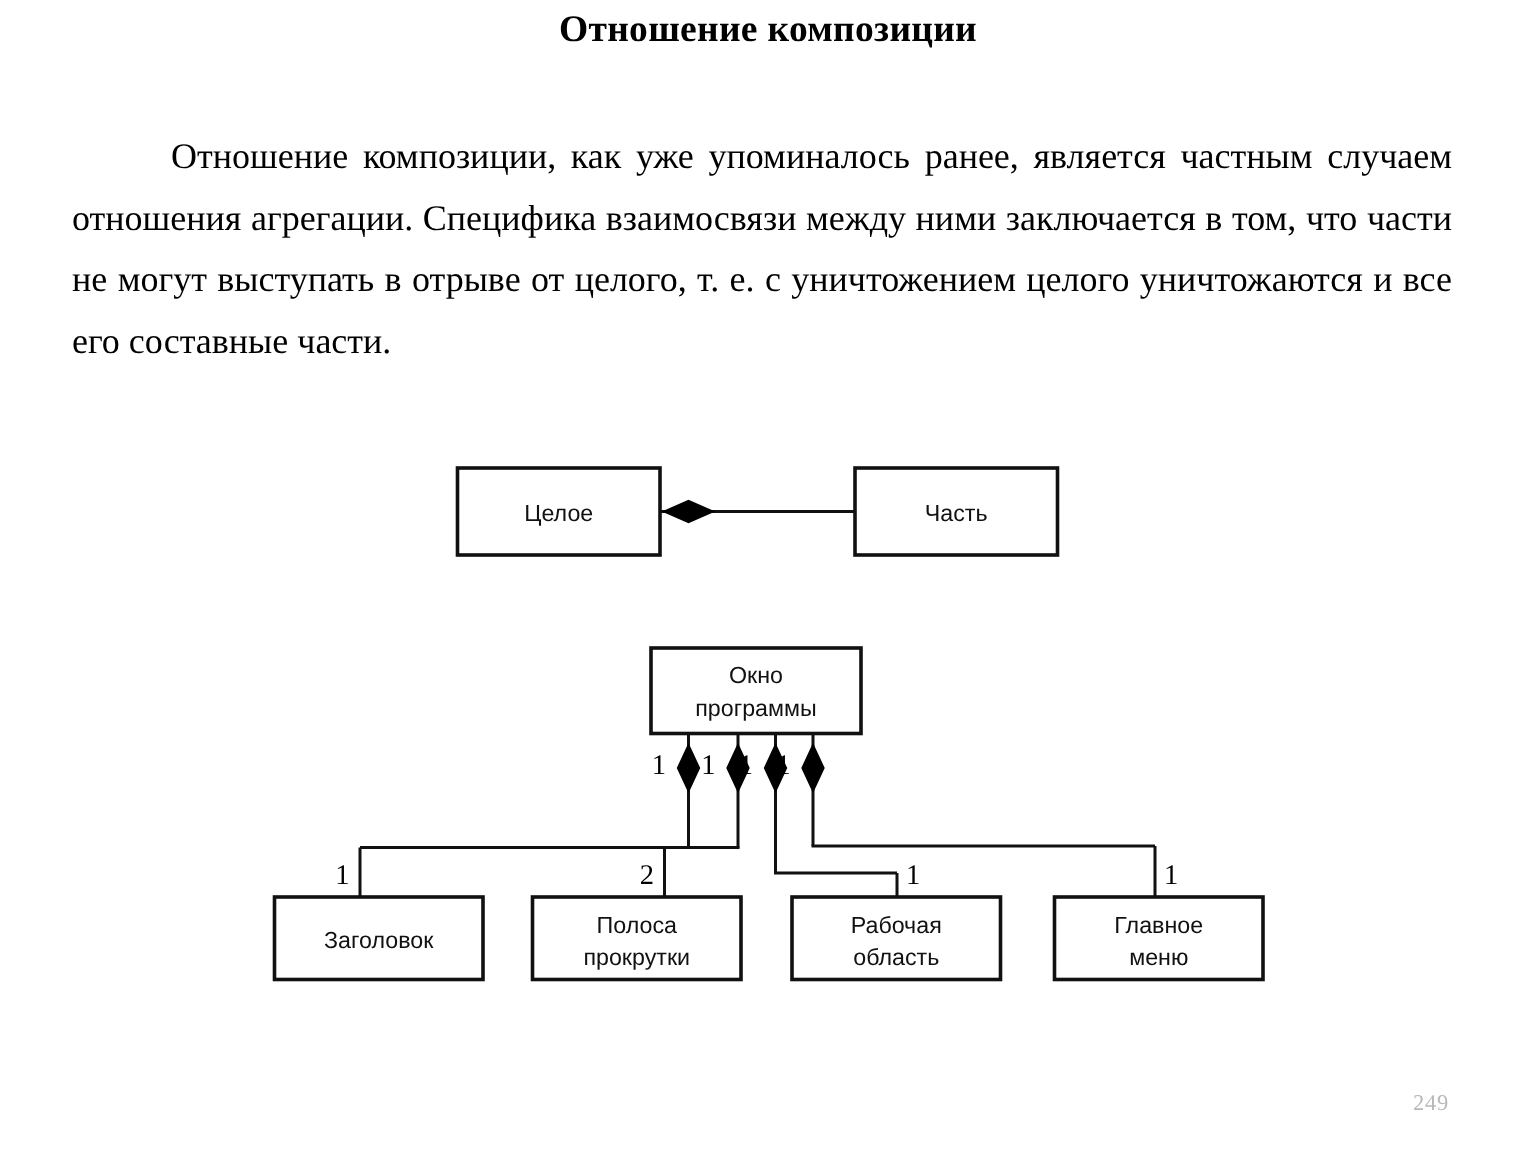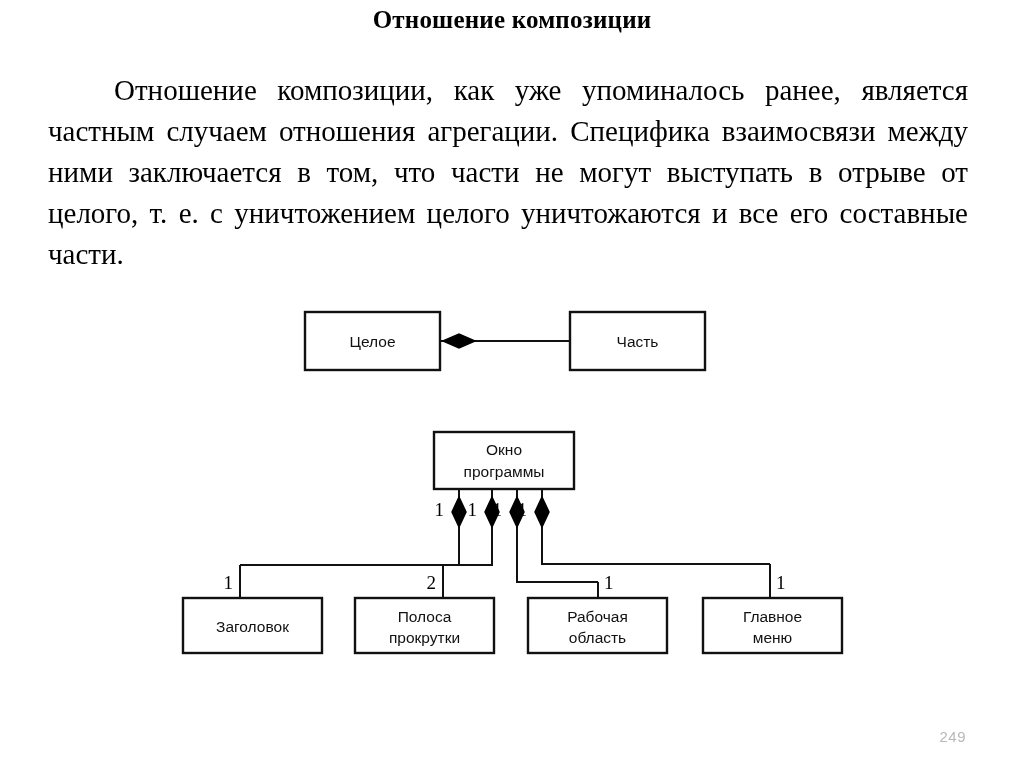--- a/index.html
+++ b/index.html
@@ -35,24 +35,24 @@
     font-weight: bold;
     font-size: 25px;
     letter-spacing: 0.2px;
     color: #000000;
   }
 
   
   #body-text {
     position: absolute;
     left: 48px;
-    top: 70px;
+    top: 85px;
     width: 920px;
     font-family: "Liberation Serif", serif;
-    font-size: 29px;
+    font-size: 24px;
     line-height: 41px;
     text-align: justify;
     text-indent: 66px;
     color: #000000;
     hyphens: none;
   }
 
   
   #diagram {
     position: absolute;
@@ -74,21 +74,21 @@
     font-family: "Liberation Serif", serif;
     font-size: 19px;
     fill: #000000;
   }
 
   
   #page-number {
     position: absolute;
     right: 58px;
     bottom: 22px;
-    font-family: Liberation Sans, sans-serif;
+    font-family: Liberation Serif, serif;
     font-size: 15px;
     color: #b8b8b8;
     letter-spacing: 0.5px;
   }
 </style>
 </head>
 <body>
 
 <div id="slide">
 

